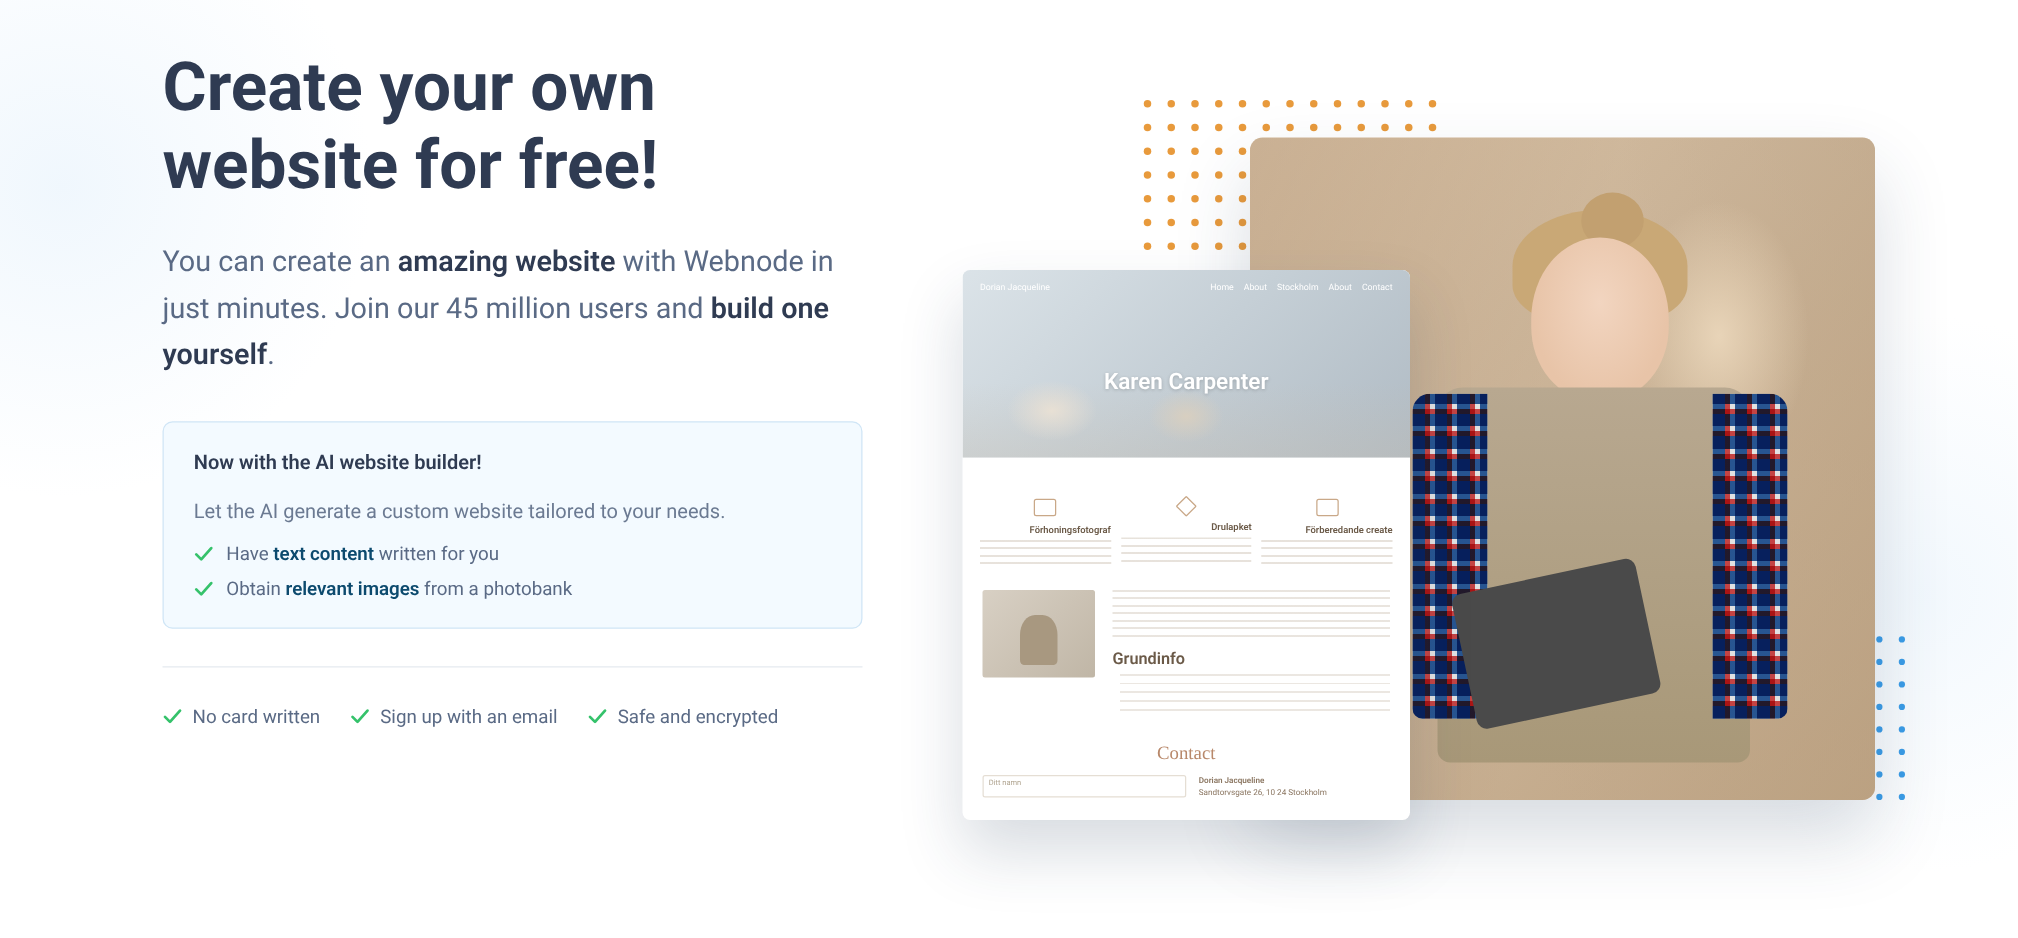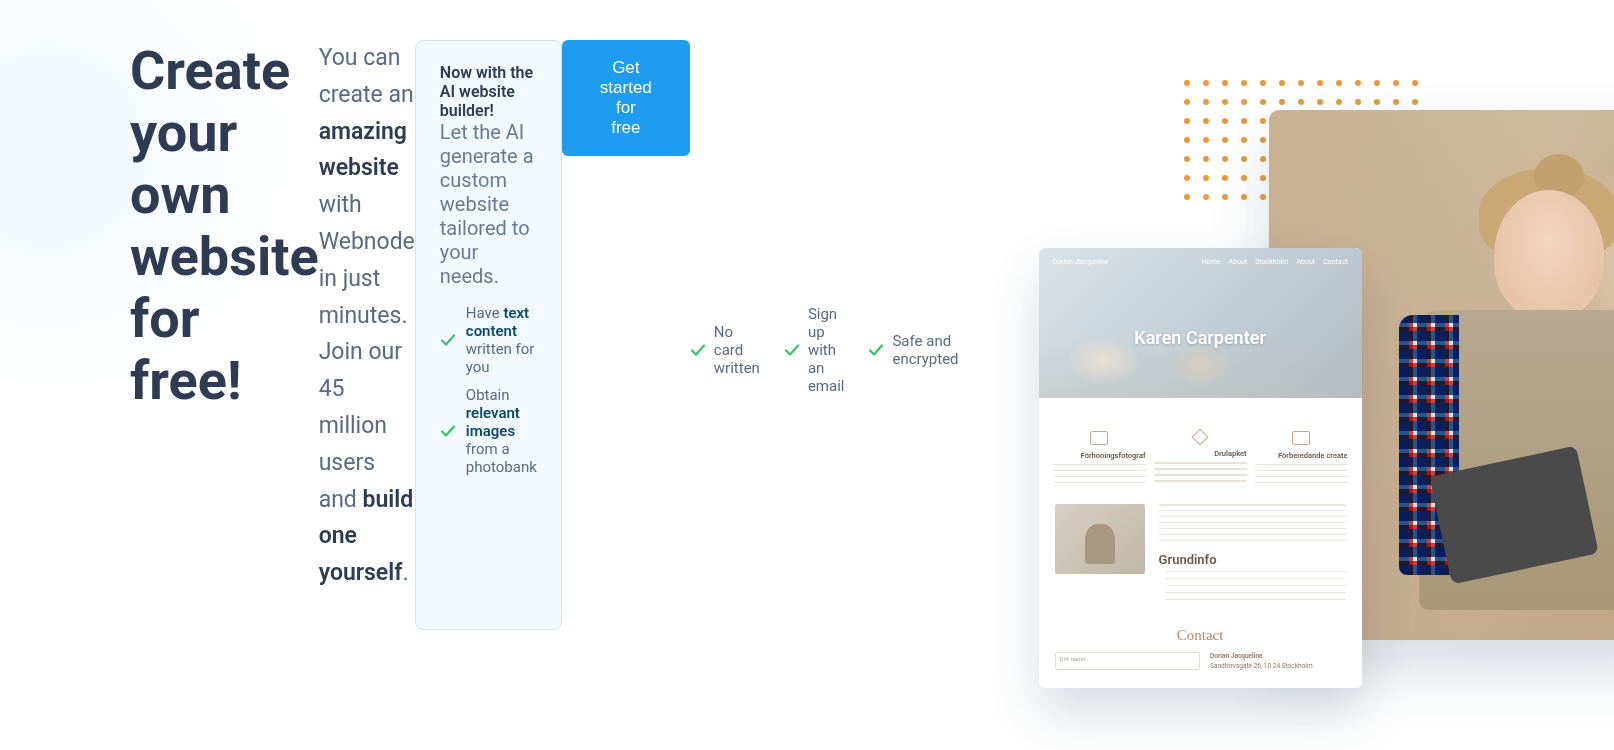--- a/index.html
+++ b/index.html
@@ -28,21 +28,21 @@
 .container {
   position: relative;
   z-index: 1;
   display: flex;
   padding: 40px 130px 0 130px;
   gap: 60px;
 }
 .left {
   flex: 0 0 560px;
   display: flex;
-  flex-direction: row;
+  flex-direction: column;
 }
 .headline {
   font-size: 54px;
   font-weight: 700;
   color: #2f3b52;
   line-height: 1.15;
   margin-bottom: 28px;
 }
 .subhead {
   font-size: 23px;
@@ -55,24 +55,24 @@
   border: 1px solid #cfe5f6;
   background: #f3faff;
   border-radius: 8px;
   padding: 22px 24px;
   margin-bottom: 30px;
 }
 .ai-box-title {
   font-size: 16px;
   font-weight: 600;
   color: #2f3b52;
-  margin-bottom: 0;
+  margin-bottom: 20px;
 }
 .ai-box-desc {
-  font-size: 20px;
+  font-size: 16px;
   color: #6b7a92;
   margin-bottom: 16px;
 }
 .ai-feature {
   display: flex;
   align-items: center;
   gap: 10px;
   font-size: 15px;
   color: #5a6a85;
   margin-bottom: 10px;
@@ -207,22 +207,22 @@
   position: absolute;
   top: 300px; left: 60px;
   width: 150px; height: 110px;
   background: #4a4a4a;
   border-radius: 8px;
   transform: rotate(-12deg);
 }
 
 .mini-site {
   position: absolute;
-  top: 208px; left: 20px;
-  width: 323px; height: 440px;
+  top: 176px; left: 20px;
+  width: 358px; height: 440px;
   background: #ffffff;
   border-radius: 6px;
   box-shadow: 0 25px 50px rgba(40,60,90,0.18);
   overflow: hidden;
   font-size: 7px;
   color: #8a7560;
 }
 .mini-hero {
   height: 150px;
   background: linear-gradient(135deg, #dbe3e8 0%, #c5cfd6 50%, #b0bbc4 100%);
@@ -360,21 +360,20 @@
           <svg width="16" height="16" viewBox="0 0 16 16">
               <path d="M2 8.5 L6 12.5 L14 3.5" stroke="#35c26b" stroke-width="2.2" fill="none" stroke-linecap="round" stroke-linejoin="round"></path>
             </svg>
         </span>
         <span>
           <span>Obtain </span><strong>relevant images</strong><span> from a photobank</span>
         </span>
       </div>
     </div>
 
-    <button class="cta">Get started for free</button>
 
     <div class="divider"></div>
 
     <div class="trust-row">
       <div class="trust-item">
         <span class="check-icon">
           <svg width="16" height="16" viewBox="0 0 16 16">
               <path d="M2 8.5 L6 12.5 L14 3.5" stroke="#35c26b" stroke-width="2.2" fill="none" stroke-linecap="round" stroke-linejoin="round"></path>
             </svg>
         </span>

